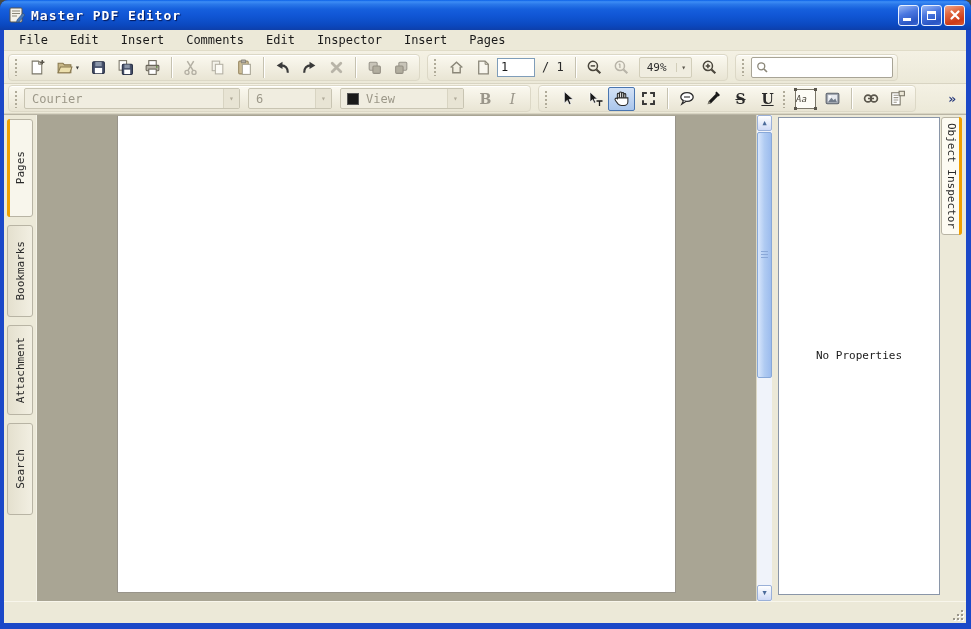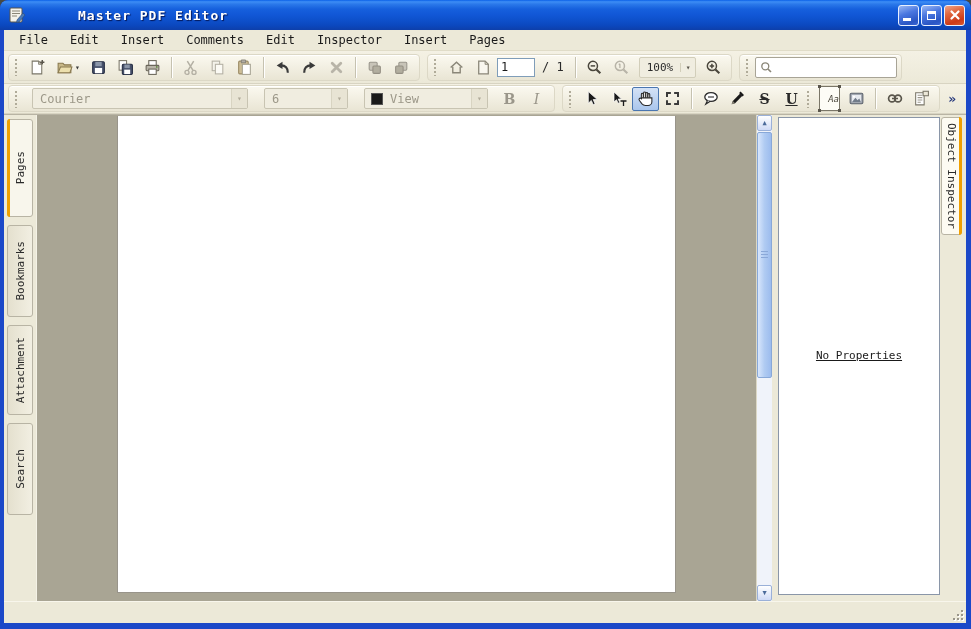--- a/index.html
+++ b/index.html
@@ -4,21 +4,21 @@
 <style>
   html,body{margin:0;padding:0;background:#474a42;}
   *{box-sizing:border-box;font-family:"DejaVu Sans Mono","Liberation Mono",monospace;}
   .window{position:relative;width:971px;height:629px;background:#1b48c8;border-radius:8px 8px 0 0;overflow:hidden;}
 
   
   .titlebar{position:absolute;left:0;top:0;right:0;height:30px;border-radius:8px 8px 0 0;
     background:linear-gradient(180deg,#0a60e8 0%,#3d8df5 6%,#2a78ea 14%,#1660dd 30%,#1157d6 50%,#0d4fc9 70%,#0b47bd 86%,#0d3faa 100%);
     display:flex;align-items:center;padding:0 6px;}
   .app-icon{width:18px;height:18px;margin:0 5px 0 2px;position:relative;}
-  .title-text{color:#fff;font-weight:bold;font-size:13px;letter-spacing:1px;text-shadow:1px 1px 1px rgba(0,10,60,.8);margin-left:47px;}
+  .title-text{color:#fff;font-weight:bold;font-size:13px;letter-spacing:1px;text-shadow:1px 1px 1px rgba(0,10,60,.8);}
   .win-controls{margin-left:auto;display:flex;gap:2px;}
   .wbtn{width:21px;height:21px;border-radius:3px;border:1px solid #e8f0ff;display:flex;align-items:center;justify-content:center;position:relative;}
   .wbtn.blue{background:linear-gradient(160deg,#9ab8f4 0%,#4a77e0 40%,#2a56c4 80%,#3a66d4 100%);}
   .wbtn.red{background:linear-gradient(160deg,#f0a488,#e06840 35%,#cc3a18 75%,#d85a30 100%);}
   .glyph-min{position:absolute;left:4px;bottom:4px;width:8px;height:3px;background:#fff;}
   .glyph-max{width:9px;height:9px;border:1px solid #fff;border-top:3px solid #fff;}
 
   
   .inner{position:absolute;left:4px;right:5px;top:30px;bottom:6px;background:#ece9d8;display:flex;flex-direction:column;}
   .menubar{height:21px;display:flex;align-items:center;padding-left:4px;background:#ece9d8;border-bottom:1px solid #e0dcc8;}
@@ -37,35 +37,35 @@
   .tbtn.active{background:linear-gradient(#d4e2f6,#aac6ec);border:1px solid #4a76b0;border-radius:2px;}
   .dd-arrow{font-size:8px;color:#3a3a3a;margin-left:-3px;width:10px;}
   .page-input{width:38px;height:19px;border:1px solid #7f9db9;font-size:12px;padding:0 3px;background:#fff;color:#1a1a1a;}
   .page-total{font-size:12px;color:#2a2a2a;margin:0 6px 0 7px;white-space:pre;}
   .zoom-combo{display:flex;align-items:center;height:21px;border:1px solid #d2ceba;border-radius:2px;background:#f0ede0;margin:0 4px;}
   .zoom-combo .val{font-size:11px;color:#2a2a2a;padding:0 7px;min-width:36px;}
   .zoom-combo .arr{width:15px;text-align:center;font-size:8px;color:#5a564c;border-left:1px solid #d2ceba;}
   .searchbox{display:flex;align-items:center;width:142px;height:21px;background:#fff;border:1px solid #a8a496;border-radius:2px;padding:0 4px;}
   .searchbox input{border:none;outline:none;flex:1;font-size:11px;min-width:0;background:transparent;}
 
-  .combo{display:flex;align-items:center;height:21px;border:1px solid #c8c4b2;border-radius:2px;background:#f0ede0;margin-right:8px;margin-left:8px;}
+  .combo{display:flex;align-items:center;height:21px;border:1px solid #c8c4b2;border-radius:2px;background:#f0ede0;margin-right:8px;}
   .combo .val{font-size:12px;color:#9c9889;padding:0 7px;flex:1;white-space:nowrap;overflow:hidden;}
   .combo .arr{width:16px;text-align:center;font-size:8px;color:#b0ab9a;border-left:1px solid #d8d4c2;align-self:stretch;display:flex;align-items:center;justify-content:center;background:#e8e4d4;}
   .combo.font{width:216px;}
   .combo.size{width:84px;}
   .combo.color{width:124px;}
   .swatch{width:12px;height:12px;background:#1a1a1a;border:1px solid #555;margin-left:6px;}
   .fmt-btn{font-family:"DejaVu Serif","Liberation Serif",serif;font-size:14px;color:#9a968a;width:28px;text-align:center;}
   .fmt-btn.b{font-weight:bold;}
   .fmt-btn.i{font-style:italic;}
   .tool-text{font-family:"DejaVu Serif","Liberation Serif",serif;font-size:14px;font-weight:bold;color:#2a2a2a;}
   .tool-text.strike{text-decoration:line-through;}
   .tool-text.under{text-decoration:underline;}
   .marquee-box{width:13px;height:13px;border:2px dashed #3a3a3a;}
-  .textbox-icon{width:21px;height:25px;border:1px solid #7a7668;position:relative;display:flex;align-items:center;justify-content:flex-end;
+  .textbox-icon{width:21px;height:20px;border:1px solid #7a7668;position:relative;display:flex;align-items:center;justify-content:flex-start;
     font:italic 9px "DejaVu Serif",serif;color:#4a463c;background:#fdfcf6;}
   .textbox-icon i{position:absolute;width:3px;height:3px;background:#5a564c;}
   .overflow{margin-left:auto;font-size:13px;font-weight:bold;color:#22357a;padding-right:6px;}
 
   
   .workspace{flex:1;display:flex;border-top:1px solid #b8b4a4;min-height:0;}
   .tabstrip{width:32px;background:#ece9d8;display:flex;flex-direction:column;padding-top:4px;align-items:center;gap:8px;}
   .side-tab{width:26px;border:1px solid #b8b4a4;border-radius:3px;background:linear-gradient(90deg,#e4e0ce,#f2efe2);
     display:flex;align-items:center;justify-content:center;position:relative;}
   .side-tab span{writing-mode:vertical-rl;transform:rotate(180deg);font-size:11px;color:#2a2a2a;padding:6px 0;}
@@ -81,21 +81,21 @@
   .sbtn{height:16px;background:linear-gradient(#fff,#cfdaf6);border:1px solid #9ab0d8;border-radius:2px;
     font-size:7px;color:#4a6a9a;display:flex;align-items:center;justify-content:center;}
   .sthumb{height:246px;margin:1px 0;background:linear-gradient(90deg,#d8e6fc,#b0cbf2 50%,#9cbcee);border:1px solid #88a8d8;border-radius:2px;position:relative;}
   .sthumb .gripper{position:absolute;left:3px;right:3px;top:50%;margin-top:-4px;height:8px;
     background:repeating-linear-gradient(180deg,#8aa8d8 0 1px,transparent 1px 3px);}
   .strack-rest{flex:1;}
 
   .gap{width:5px;background:#ece9d8;}
   .panel{width:164px;background:#ece9d8;padding:2px 1px 6px 1px;}
   .panel-inner{width:100%;height:100%;background:#fff;border:1px solid #8a96a8;display:flex;flex-direction:column;align-items:center;justify-content:center;}
-  .panel-msg{width:132px;text-align:center;font-size:11px;color:#1a1a1a;line-height:1.45;text-decoration:underline;}
+  .panel-msg{width:132px;text-align:center;font-size:11px;color:#1a1a1a;line-height:1.45;}
   .inspstrip{width:25px;background:#ece9d8;padding-top:2px;display:flex;flex-direction:column;align-items:flex-start;}
   .insp-tab{width:21px;height:118px;border:1px solid #b8b4a4;border-radius:3px;background:#fdfbf2;
     display:flex;align-items:center;justify-content:center;position:relative;}
   .insp-tab::after{content:"";position:absolute;right:-1px;top:-1px;bottom:-1px;width:3px;background:#f0a000;border-radius:0 3px 3px 0;}
   .insp-tab span{writing-mode:vertical-rl;font-size:11px;color:#2a2a2a;}
 
   
   .statusbar{height:22px;background:#ece9d8;border-top:1px solid #f8f6ec;position:relative;}
   .resize-grip{position:absolute;right:3px;bottom:3px;width:13px;height:13px;}
   .resize-grip i{position:absolute;width:2px;height:2px;background:#9a968a;box-shadow:1px 1px 0 #fff;}
@@ -262,21 +262,21 @@
           </svg>
         </button>
         <button class="tbtn">
           <svg width="17" height="17" viewBox="0 0 16 16">
             <circle cx="6.5" cy="6.5" r="4.3" stroke="#b8b4a8" stroke-width="1.4" fill="none"></circle>
             <path d="M9.8 9.8 L13.5 13.5" stroke="#b8b4a8" stroke-width="2"></path>
             <path d="M6.5 4.5 v4 M5.4 5.3 l1.1-.8" stroke="#b8b4a8" stroke-width="1.2" fill="none"></path>
           </svg>
         </button>
         <span class="zoom-combo">
-          <span class="val">100%</span>
+          <span class="val">49%</span>
           <span class="arr">▾</span>
         </span>
         <button class="tbtn">
           <svg width="17" height="17" viewBox="0 0 16 16">
             <circle cx="6.5" cy="6.5" r="4.3" stroke="#4a463c" stroke-width="1.4" fill="none"></circle>
             <path d="M9.8 9.8 L13.5 13.5" stroke="#4a463c" stroke-width="2"></path>
             <path d="M4.4 6.5 h4.2 M6.5 4.4 v4.2" stroke="#4a463c" stroke-width="1.4"></path>
           </svg>
         </button>
       </div>

